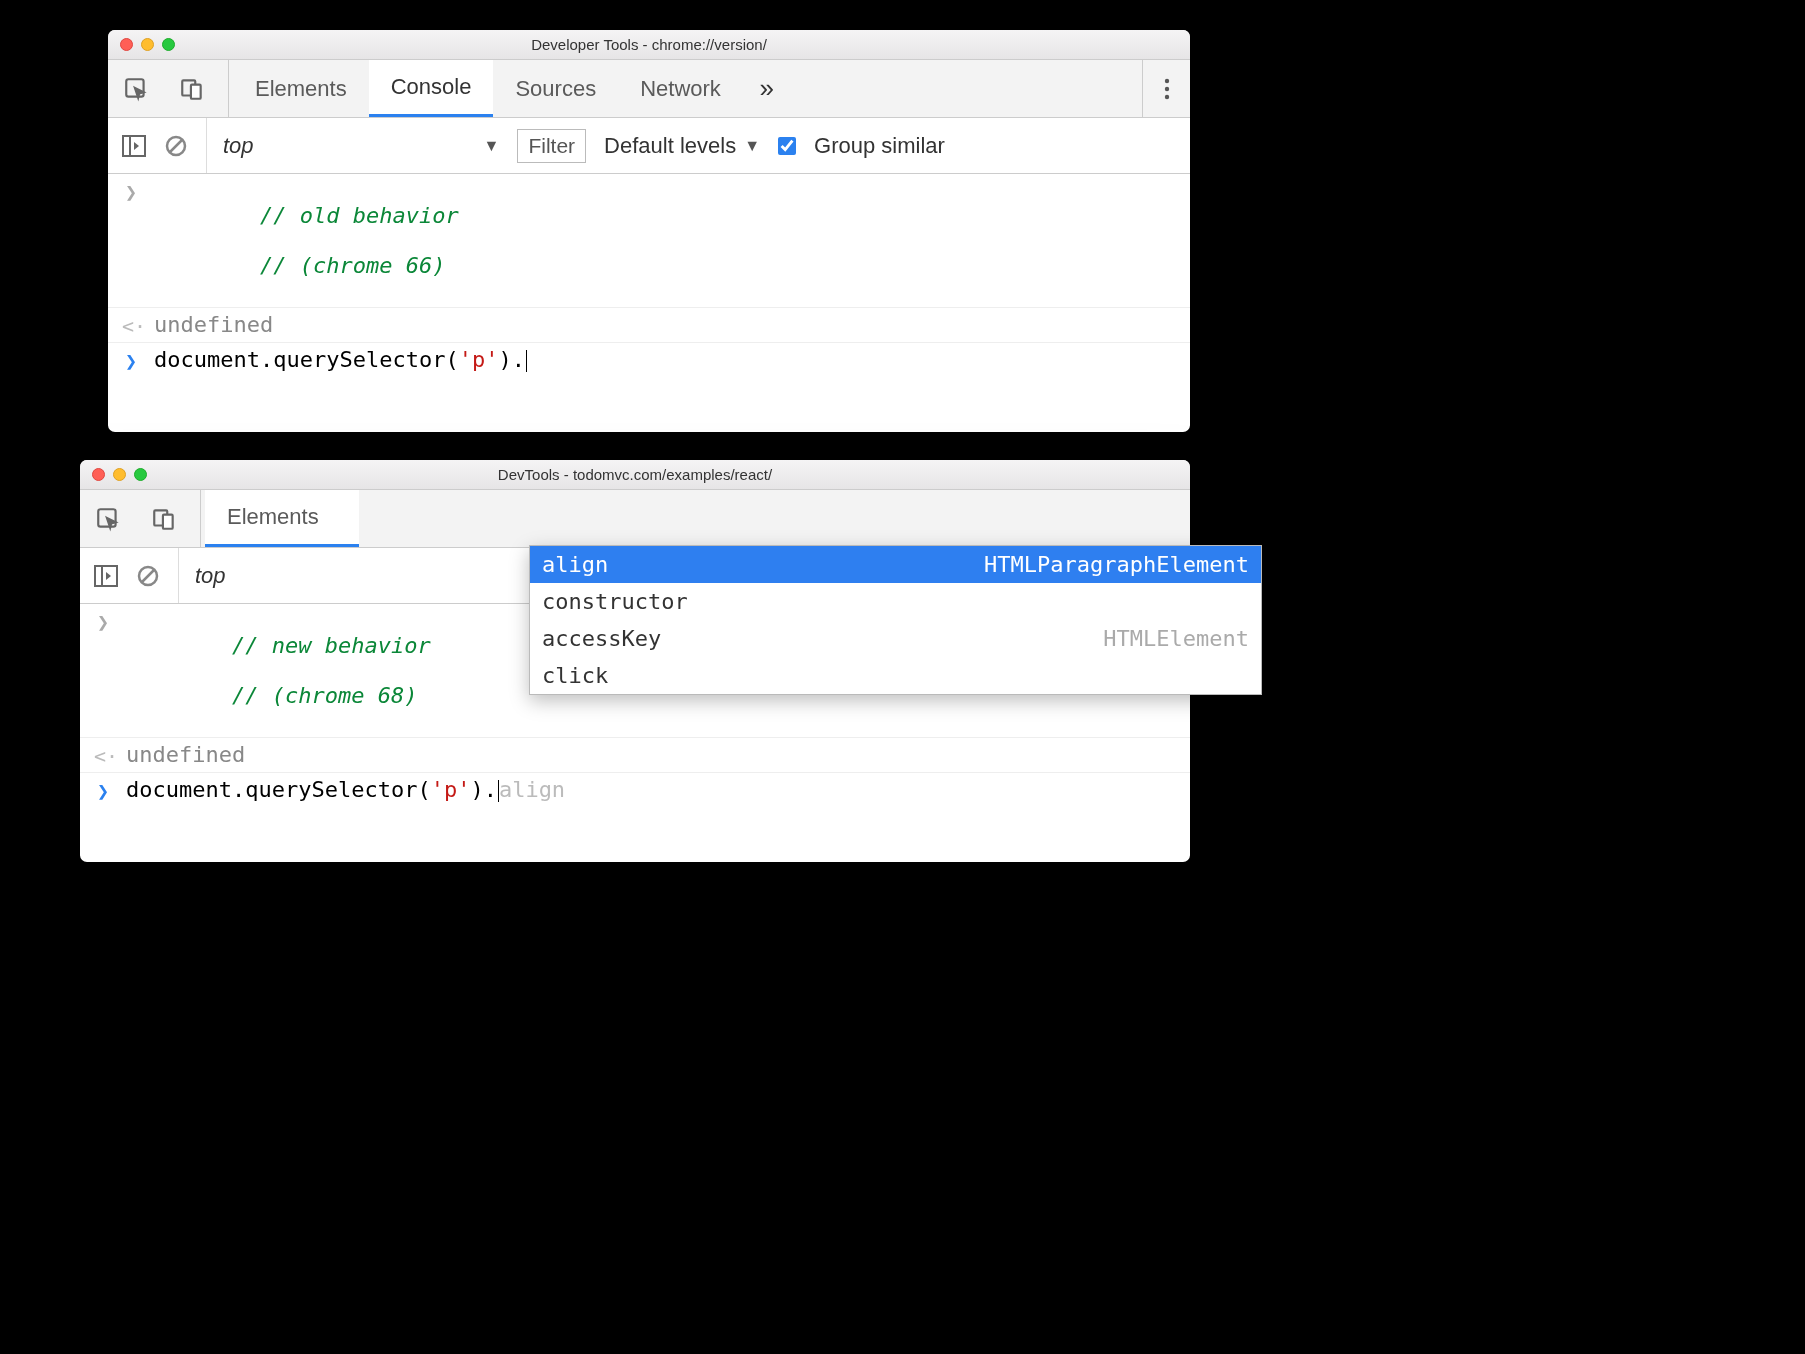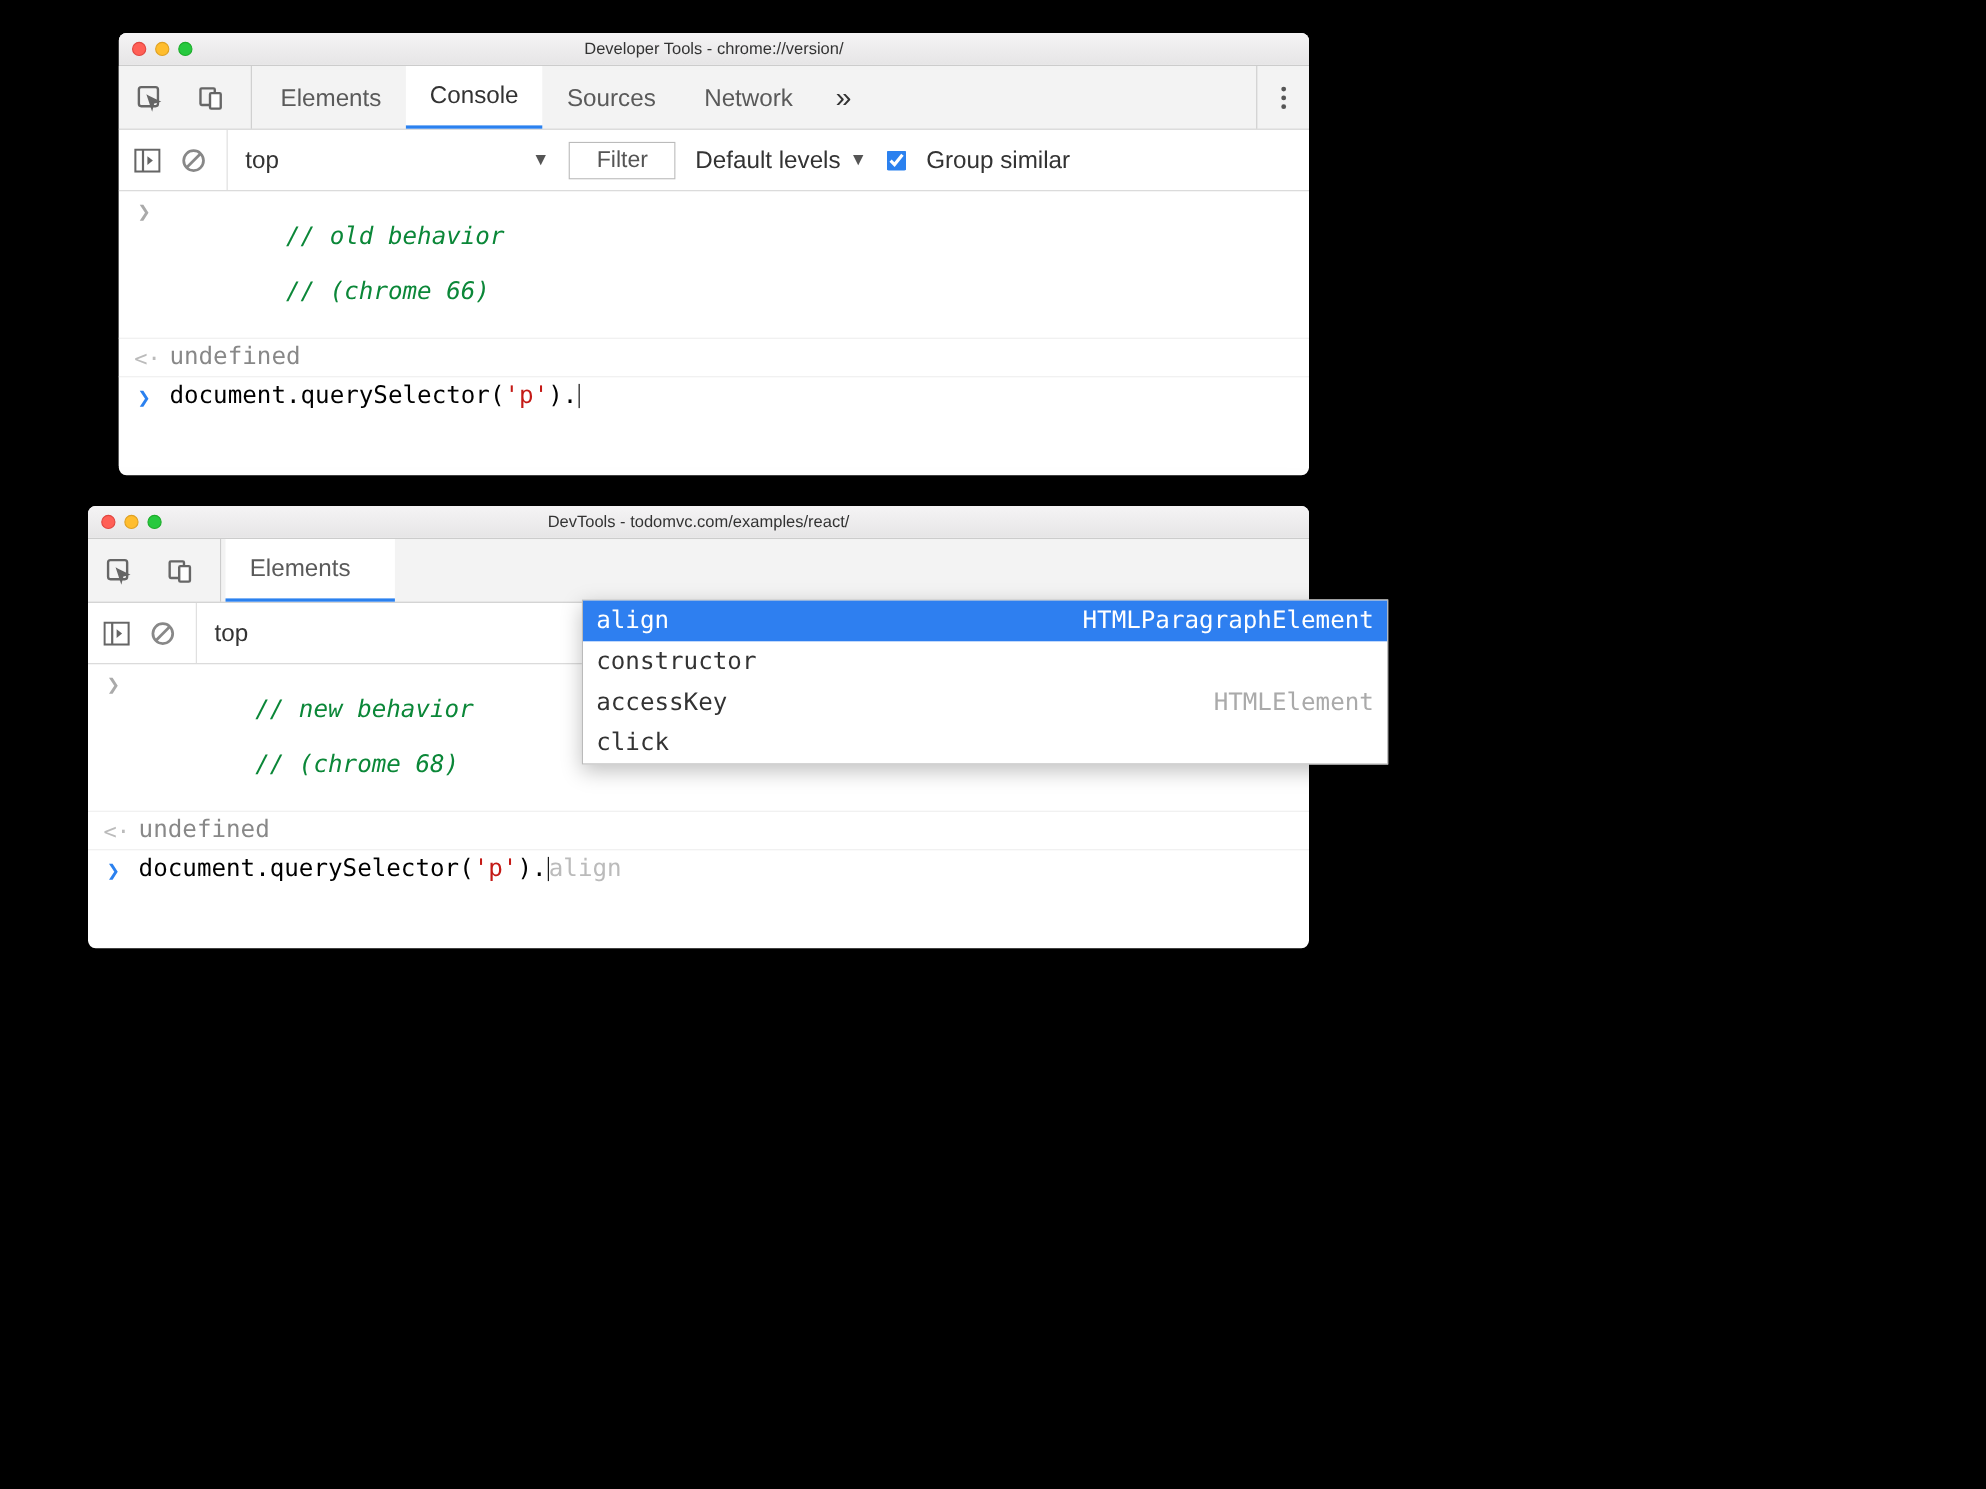--- a/index.html
+++ b/index.html
@@ -77,25 +77,25 @@
     gap: 18px;
     font-size: 22px;
     color: #333;
     background: #fff;
   }
   .toolbar2 .icon { color: #666; }
   .ctx {
     display:flex;align-items:center;gap:230px;border-left:1px solid #ddd;
     padding-left:16px;height:100%;
   }
-  .ctx-inner {display:flex;align-items:center;gap:12px;}
+  .ctx-inner {display:flex;align-items:center;gap:12px;font-style:italic;}
   .chev-down { font-size:16px; color:#555;}
   .filter-box {
     border: 1px solid #bbb;
-    padding: 4px 24px;
+    padding: 4px 10px;
     font-size: 21px;
     color: #555;
   }
   .levels { display:flex;align-items:center;gap:8px; color:#333;}
   .chk { width:18px;height:18px;accent-color:#2b81ef;}
   .console {
     font-family: Menlo, Consolas, monospace;
     font-size: 22px;
     background: #fff;
     border-radius: 0 0 7px 7px;

